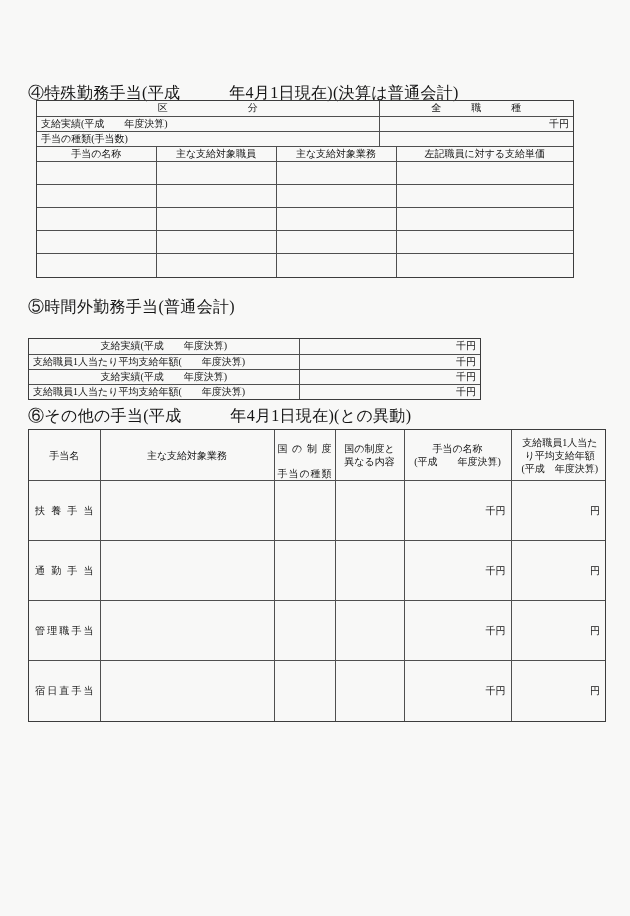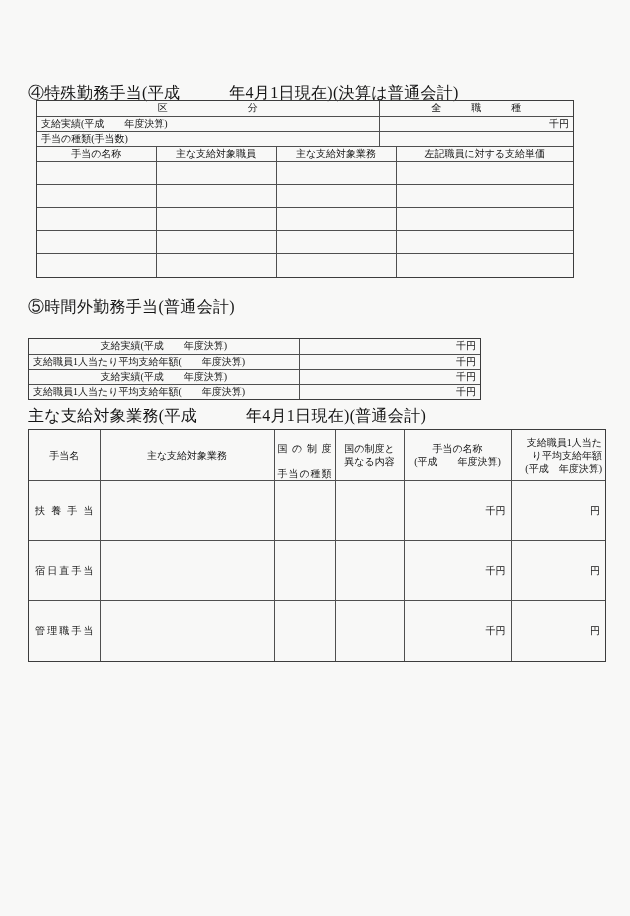--- a/index.html
+++ b/index.html
@@ -42,21 +42,21 @@
   .l { text-align:left; }
   .h15 { height:15px; }
   .h23 { height:23px; }
   .h40 { height:40px; }
   .h60 { height:60px; }
   
   .hdr td { text-align:center; white-space:normal; padding:0 3px; line-height:13px; }
   .jline { text-align:justify; text-align-last:justify; width:100%;margin-top:12px; }
   .name-cell { text-align:justify; text-align-last:justify; padding:12px 6px;margin-top:16px; }
   .unit-cell { text-align:right; padding-right:5px; }
-  .avg-left { text-align:right; padding-left:3px; }
+  .avg-left { text-align:center; padding-left:3px; }
 </style>
 </head>
 <body>
 
 <div class="sec-title" style="top:86px">④特殊勤務手当(平成　　　年4月1日現在)(決算は普通会計)</div>
 
 <div class="tbox" style="left:36px; top:100px; width:538px;">
   <table>
     <colgroup>
         <col style="width:342px">
@@ -147,21 +147,21 @@
       <td class="r">千円</td>
     </tr>
     <tr class="h15">
       <td class="l">支給職員1人当たり平均支給年額(　　年度決算)</td>
       <td class="r">千円</td>
     </tr>
   </tbody>
     </table>
 </div>
 
-<div class="sec-title" style="top:409px">主な支給対象業務(平成　　　年4月1日現在)(普通会計)</div>
+<div class="sec-title" style="top:409px">⑥その他の手当(平成　　　年4月1日現在)(との異動)</div>
 
 <div class="tbox" style="left:28px; top:429px; width:578px;">
   <table class="no-bottom">
     <colgroup>
       <col style="width:71px">
         <col style="width:174px">
         <col style="width:61px">
         <col style="width:69px">
         <col style="width:107px">
         <col>
@@ -190,30 +190,38 @@
     </tr>
     <tr class="h60">
       <td class="name-cell">扶養手当</td>
       <td></td>
       <td></td>
       <td></td>
       <td class="unit-cell">千円</td>
       <td class="unit-cell">円</td>
     </tr>
     <tr class="h60">
+      <td class="name-cell">通勤手当</td>
+      <td></td>
+      <td></td>
+      <td></td>
+      <td class="unit-cell">千円</td>
+      <td class="unit-cell">円</td>
+    </tr>
+    <tr class="h60">
+      <td class="name-cell">管理職手当</td>
+      <td></td>
+      <td></td>
+      <td></td>
+      <td class="unit-cell">千円</td>
+      <td class="unit-cell">円</td>
+    </tr>
+    <tr class="h60">
       <td class="name-cell">宿日直手当</td>
       <td></td>
       <td></td>
       <td></td>
       <td class="unit-cell">千円</td>
       <td class="unit-cell">円</td>
     </tr>
-    <tr class="h60">
-      <td class="name-cell">管理職手当</td>
-      <td></td>
-      <td></td>
-      <td></td>
-      <td class="unit-cell">千円</td>
-      <td class="unit-cell">円</td>
-    </tr>
   </tbody>
     </table>
 </div>
 
 </body></html>

